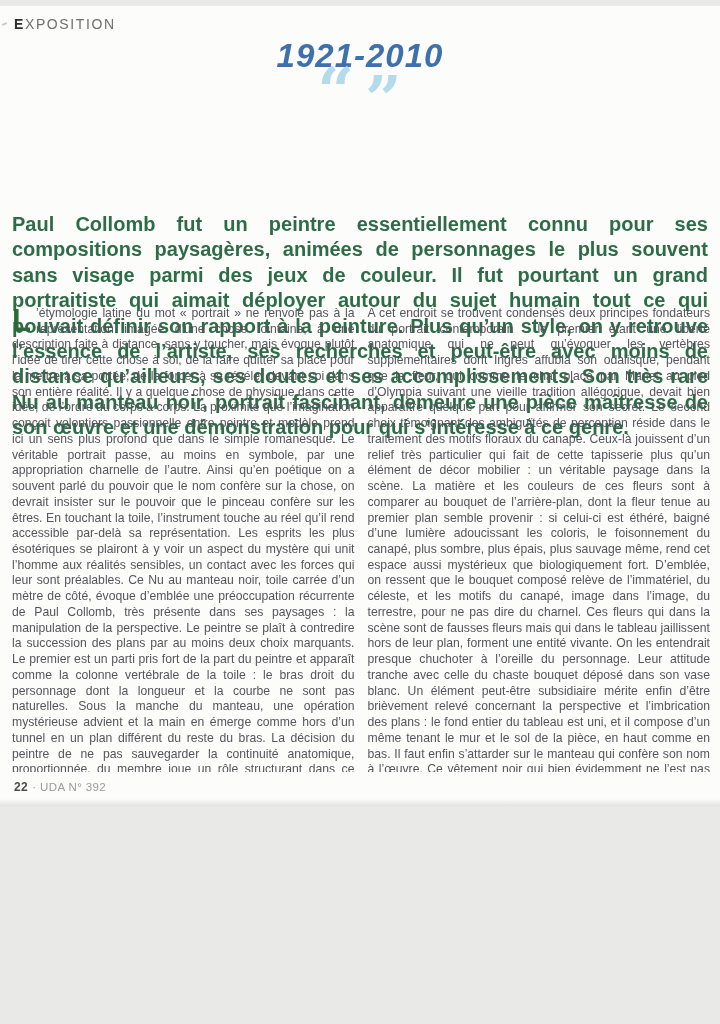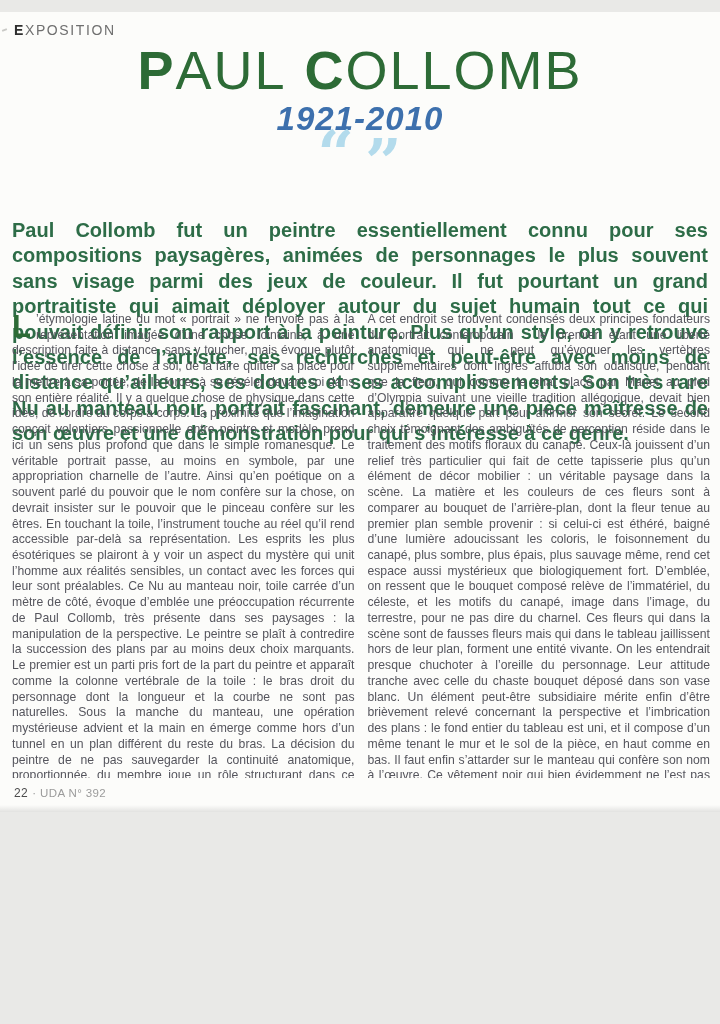--- a/index.html
+++ b/index.html
@@ -1,19 +1,19 @@
 <!DOCTYPE html>
 <html lang="fr"><head>
 <meta charset="utf-8">
 <style>
   html,body{margin:0;padding:0;background:#e9e9e7;}
   .page{
     position:relative;
     width:720px;height:800px;
-    margin:12px auto;
+    margin:6px auto;
     background:#fcfcfa;
     overflow:hidden;
     font-family:"Liberation Sans", sans-serif;
     box-sizing:border-box;
   }
   
   .kicker{
     position:absolute;top:10px;left:14px;
     font-size:14px;letter-spacing:1.6px;
     color:#6f6f6f;font-weight:400;
@@ -73,41 +73,40 @@
     float:left;
     font-size:31px;line-height:25px;
     font-weight:700;color:#2d6b36;
     margin:2px 5px 0 0;
   }
   
   .footer{
     position:absolute;left:14px;bottom:12px;
     font-size:11.5px;color:#9b9b9b;letter-spacing:.4px;
   }
-  .footer .page-num{font-weight:400;color:#4c4c4c;font-size:12px;margin-right:4px;}
+  .footer .page-num{font-weight:700;color:#4c4c4c;font-size:12px;margin-right:4px;}
   
   .edge-shadow{
     position:absolute;left:0;right:0;bottom:0;height:7px;
     background:linear-gradient(to bottom, rgba(0,0,0,0), rgba(0,0,0,0.10));
     pointer-events:none;
   }
 </style>
 </head>
 <body>
 
 <div class="page">
 
   <span class="scan-mark"></span>
 
   <div class="kicker">
     <span class="cap">E</span><span>XPOSITION</span>
   </div>
 
   <div class="header">
-    <h1 class="title"><span class="word"><span class="cap">P</span><span>AUL</span></span><span class="word"><span class="cap">C</span><span>OLLOMB</span></span></h1>
     <div class="years">1921-2010</div>
     <div class="quote-line">
       <span class="qmark open">“</span>
       <span class="qmark close">”</span>
     </div>
   </div>
 
   <p class="intro">Paul Collomb fut un peintre essentiellement connu pour ses compositions paysagères, animées de personnages le plus souvent sans visage parmi des jeux de couleur. Il fut pourtant un grand portraitiste qui aimait déployer autour du sujet humain tout ce qui pouvait définir son rapport à la peinture. Plus qu’un style, on y retrouve l’essence de l’artiste, ses recherches et peut-être avec moins de distance qu’ailleurs, ses doutes et ses accomplissements. Son très rare Nu au manteau noir, portrait fascinant, demeure une pièce maîtresse de son œuvre et une démonstration pour qui s’intéresse à ce genre.</p>
 
   <div class="columns">

